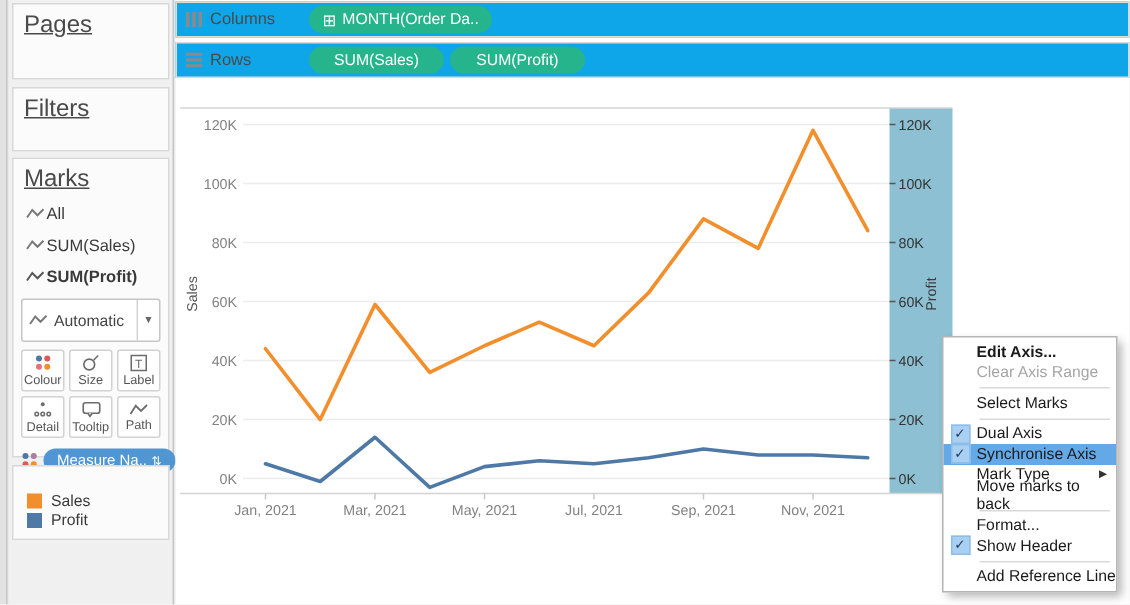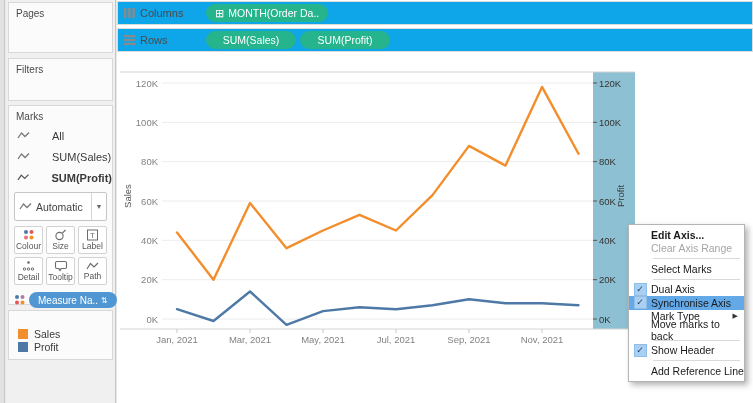--- a/index.html
+++ b/index.html
@@ -3,23 +3,23 @@
 <meta charset="utf-8">
 <style>
   * { margin:0; padding:0; box-sizing:border-box; }
   html,body { width:753px; height:403px; overflow:hidden; }
   body { font-family:"Liberation Sans", sans-serif; background:#e9e9e9; position:relative; color:#333; }
 
   
   .left-rail { position:absolute; left:0; top:0; width:5px; height:403px; background:#e2e2e2; border-right:1px solid #c8c8c8; }
   .left-panel { position:absolute; left:6px; top:0; width:110px; height:403px; background:#f0f0f0; border-right:1px solid #c6c6c6; }
   .pbox { position:absolute; left:2px; width:105px; background:#fbfbfb; border:1px solid #d8d8d8; }
-  .pbox-title { font-size:10px; color:#4a4a4a; padding:5px 0 0 7px; }
-
-  .mark-row { display:flex; align-items:center; gap:22px; height:21px; padding-left:8px; font-size:11px; color:#3a3a3a; }
+  .pbox-title { font-size:16px; color:#4a4a4a; padding:5px 0 0 7px;text-decoration:underline; }
+
+  .mark-row { display:flex; align-items:center; gap:1px; height:21px; padding-left:8px; font-size:11px; color:#3a3a3a; }
   .mark-row.bold { font-weight:bold; }
 
   .auto-dd { margin:4px 5px 5px 5px; height:29px; border:1px solid #c6c6c6; background:#fff; display:flex; align-items:center; border-radius:2px; }
   .auto-dd .dd-label { flex:1; font-size:10.5px; color:#444; padding-left:4px; }
   .auto-dd .dd-btn { width:15px; align-self:stretch; border-left:1px solid #d4d4d4; display:flex; align-items:center; justify-content:center; font-size:7px; color:#666; }
 
   .btn-grid { display:grid; grid-template-columns:repeat(3,1fr); gap:3px; margin:0 5px; }
   .mark-btn { height:28px; background:#fff; border:1px solid #d2d2d2; border-radius:2px; display:flex; flex-direction:column; align-items:center; justify-content:center; gap:1px; }
   .mark-btn .blabel { font-size:8.5px; color:#555; line-height:9px; }
 
@@ -291,20 +291,24 @@
     <span class="gutter"></span>
       <span>Mark Type</span>
     <span class="sub-arrow">▶</span>
   </div>
   <div class="menu-item">
     <span class="gutter"></span>
       <span>Move marks to back</span>
   </div>
   <div class="menu-sep"></div>
   <div class="menu-item">
+    <span class="gutter"></span>
+      <span>Format...</span>
+  </div>
+  <div class="menu-item">
     <span class="gutter">
         <span class="chk">✓</span>
       </span>
     <span>Show Header</span>
   </div>
   <div class="menu-sep"></div>
   <div class="menu-item">
     <span class="gutter"></span>
       <span>Add Reference Line</span>
   </div>

